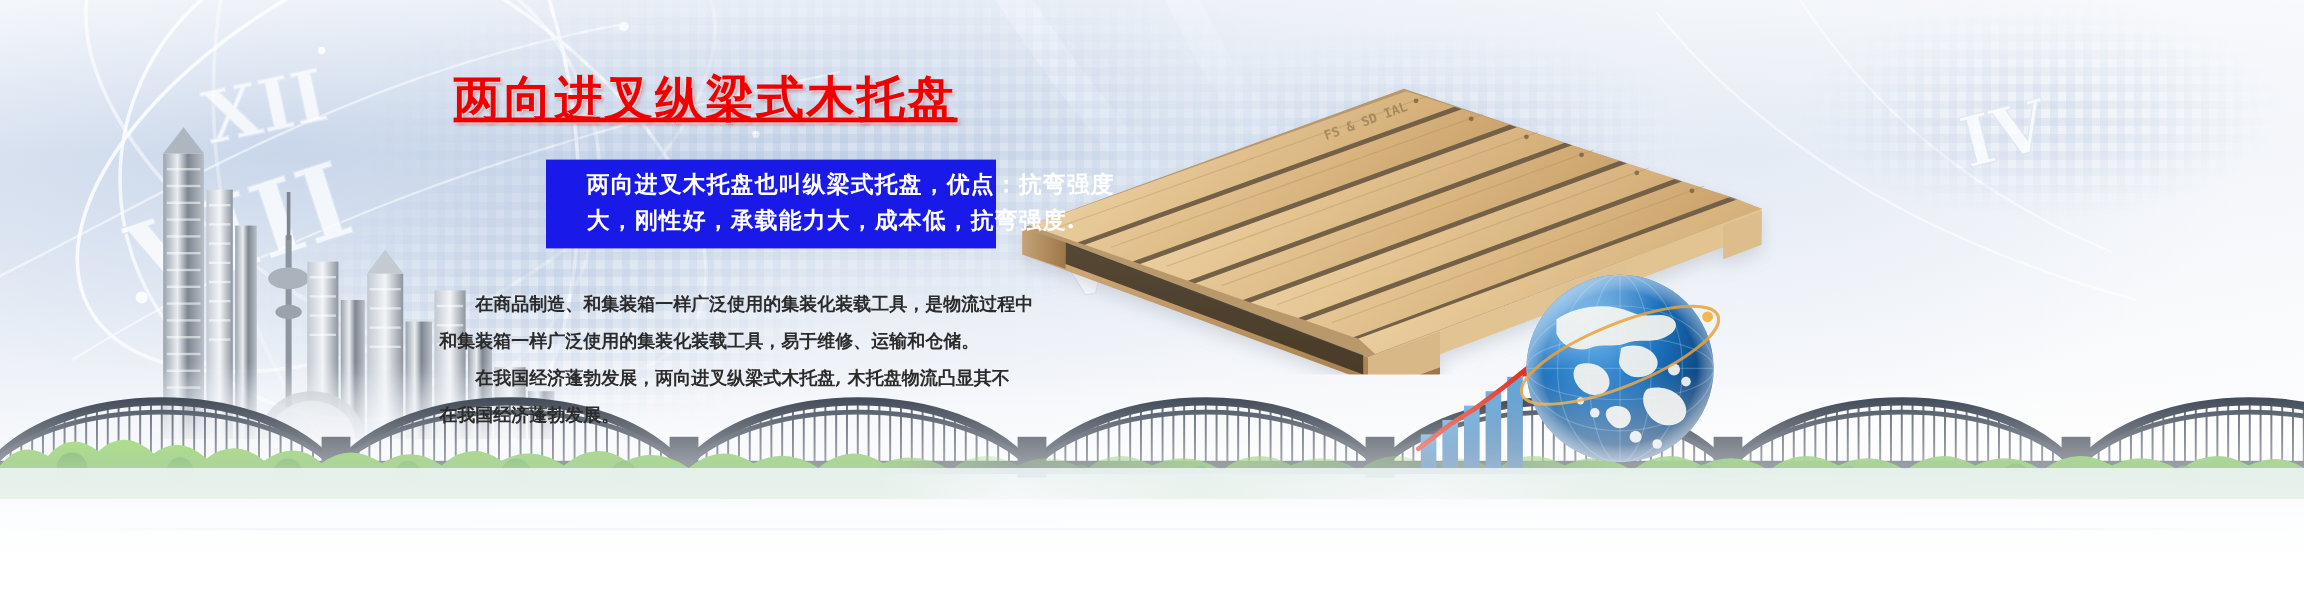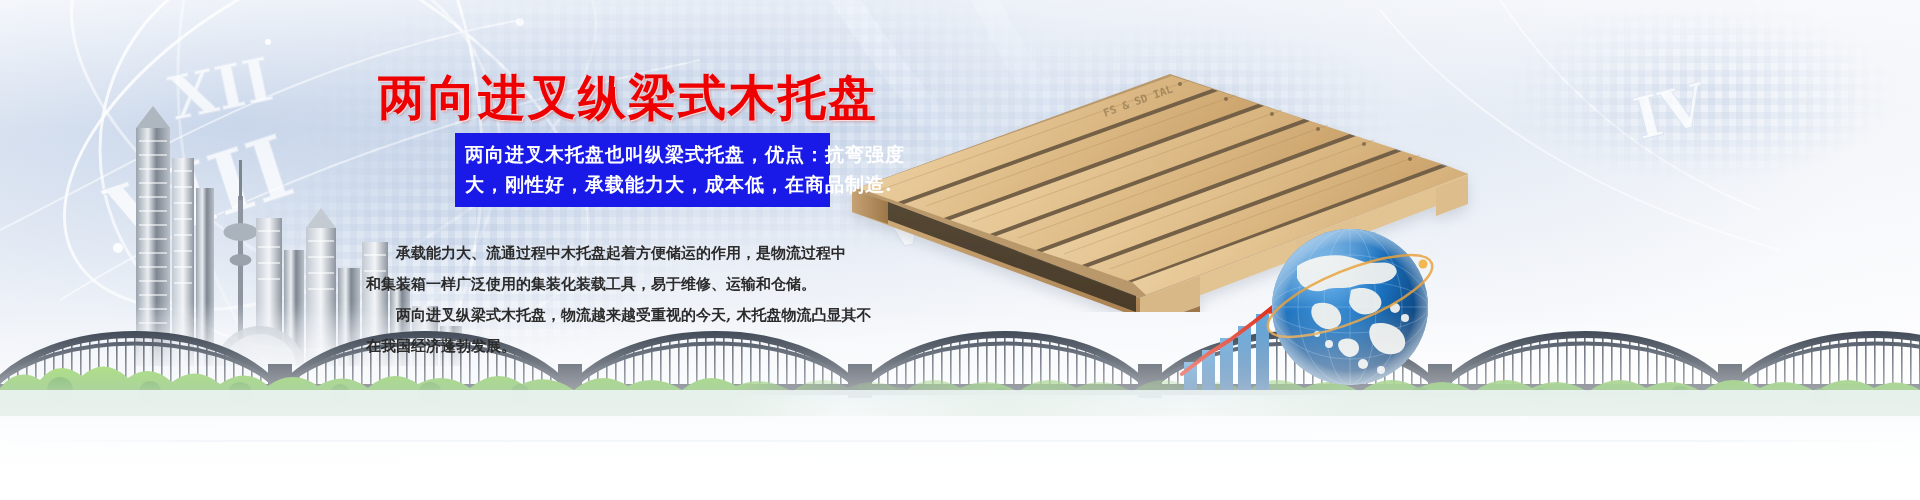--- a/index.html
+++ b/index.html
@@ -43,37 +43,38 @@
   }
   .bottom-fade{
     background:linear-gradient(to bottom, rgba(255,255,255,0) 62%, rgba(255,255,255,.55) 78%, #ffffff 96%);
   }
 
   
   .city{position:absolute;left:120px;bottom:120px;width:380px;height:280px;}
 
   
   .title{
-    position:absolute;left:378px;top:66px;
+    position:absolute;left:378px;top:55px;
     font-family:"DejaVu Serif","Liberation Serif",serif;
-    font-size:48px;font-weight:bold;letter-spacing:2px;
+    font-size:40px;font-weight:bold;letter-spacing:2px;
     color:#ee0000;
     text-shadow:1px 1px 0 #ffd9d9, 2px 2px 3px rgba(150,0,0,.25);
     white-space:nowrap;
+    text-decoration:underline;
   }
   .bluebox{
     position:absolute;left:455px;top:133px;width:375px;
     background:#1a1ae8;
     padding:6px 10px 8px 10px;
     box-sizing:border-box;
   }
   .bluebox div{
     font-family:"DejaVu Serif","Liberation Serif",serif;
     color:#ffffff;font-size:19px;font-weight:bold;line-height:30px;
-    letter-spacing:1px;white-space:nowrap;
+    letter-spacing:1px;white-space:nowrap;margin-left:24px;
   }
   .para{
     position:absolute;left:366px;top:238px;width:500px;
   }
   .para p{
     margin:0;
     font-family:"DejaVu Serif","Liberation Serif",serif;
     font-size:15px;line-height:31px;color:#2b2b2b;font-weight:bold;
     text-indent:2em;white-space:nowrap;
   }
@@ -522,23 +523,23 @@
   </svg>
 
   <div class="water"></div>
   <div class="waterline"></div>
   <div class="layer bottom-fade"></div>
 
   <div class="title">两向进叉纵梁式木托盘</div>
 
   <div class="bluebox">
     <div>两向进叉木托盘也叫纵梁式托盘，优点：抗弯强度</div>
-    <div>大，刚性好，承载能力大，成本低，在商品制造.</div>
+    <div>大，刚性好，承载能力大，成本低，抗弯强度.</div>
   </div>
 
   <div class="para">
-    <p>承载能力大、流通过程中木托盘起着方便储运的作用，是物流过程中</p>
+    <p>在商品制造、和集装箱一样广泛使用的集装化装载工具，是物流过程中</p>
     <p class="l2">和集装箱一样广泛使用的集装化装载工具，易于维修、运输和仓储。</p>
-    <p>两向进叉纵梁式木托盘，物流越来越受重视的今天, 木托盘物流凸显其不</p>
+    <p>在我国经济蓬勃发展，两向进叉纵梁式木托盘, 木托盘物流凸显其不</p>
     <p class="l2">在我国经济蓬勃发展。</p>
   </div>
 
 </div>
 
 </body></html>

